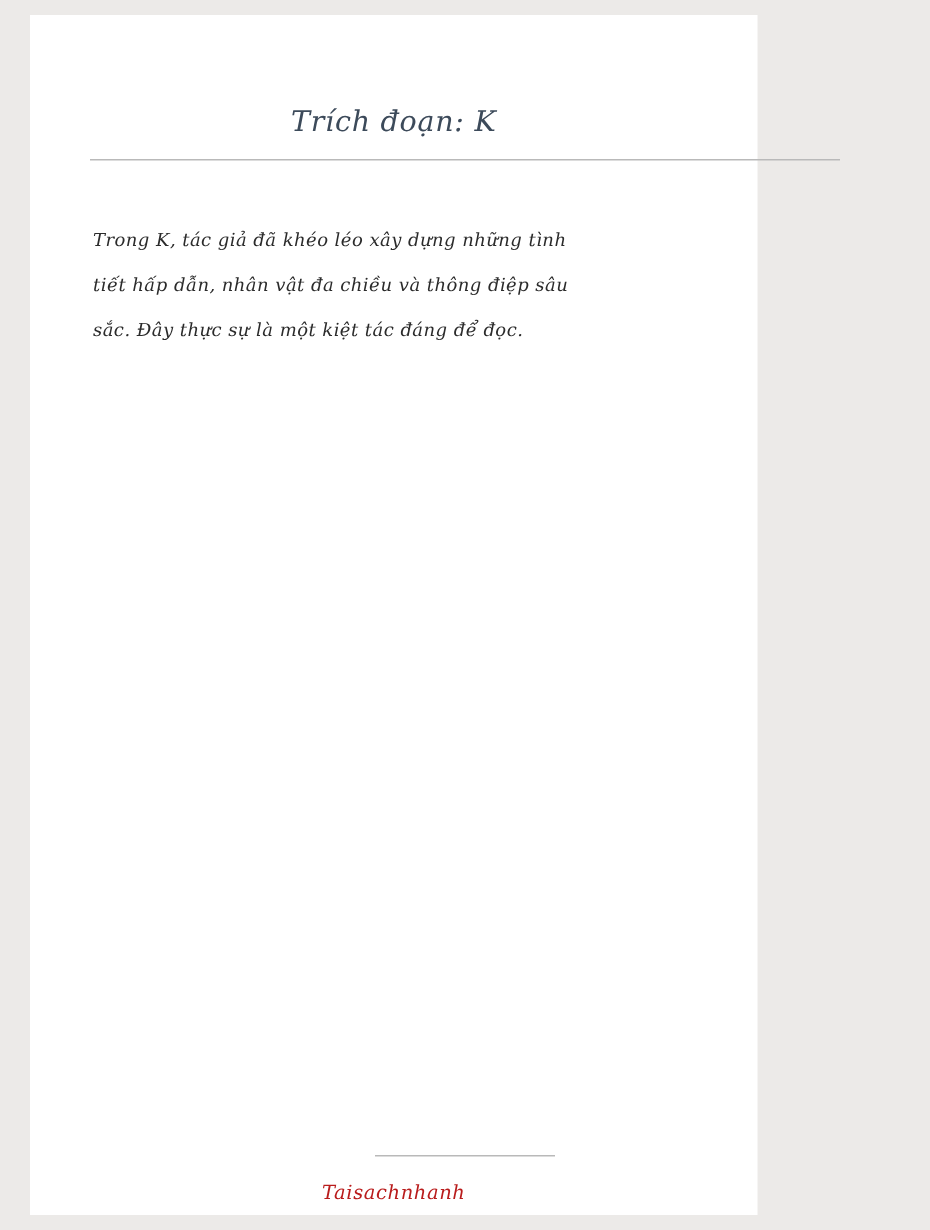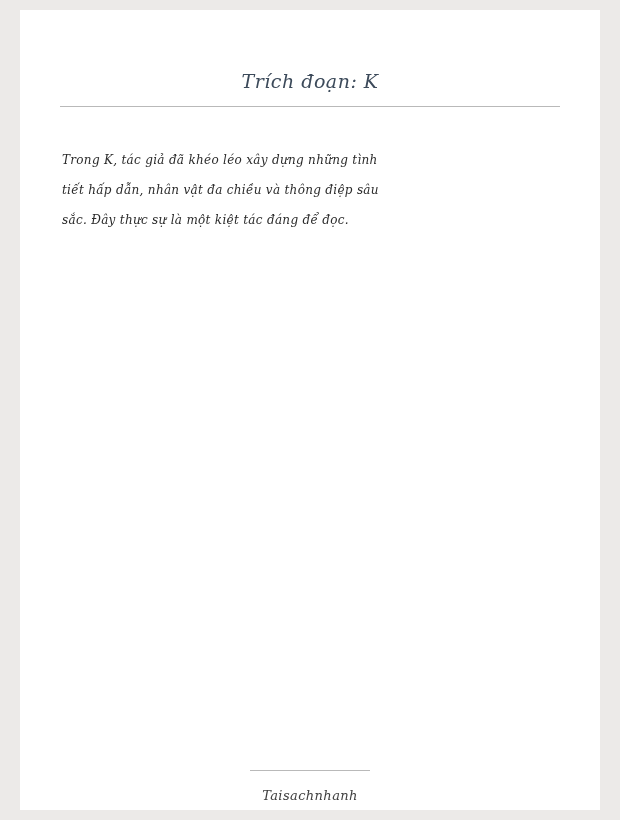--- a/index.html
+++ b/index.html
@@ -10,21 +10,21 @@
     width: 620px;
     height: 820px;
     background: #eceae8;
     font-family: "Liberation Serif", serif;
     overflow: hidden;
   }
   .page {
     position: absolute;
     left: 20px;
     top: 10px;
-    width: 580px;
+    width: 485px;
     height: 800px;
     background: #ffffff;
     box-sizing: border-box;
   }
   .page-title {
     position: absolute;
     left: 0;
     top: 60px;
     width: 100%;
     text-align: center;
@@ -65,21 +65,21 @@
   }
   .footer-text {
     position: absolute;
     left: 0;
     top: 778px;
     width: 100%;
     text-align: center;
     font-family: "DejaVu Serif", serif;
     font-style: italic;
     font-size: 13px;
-    color: #404040;
+    color: #b91c1c;
     letter-spacing: 0.4px;
   }
 </style>
 </head>
 <body>
 
 <div class="page">
 
   <div class="page-title">Trích đoạn: K</div>
 

